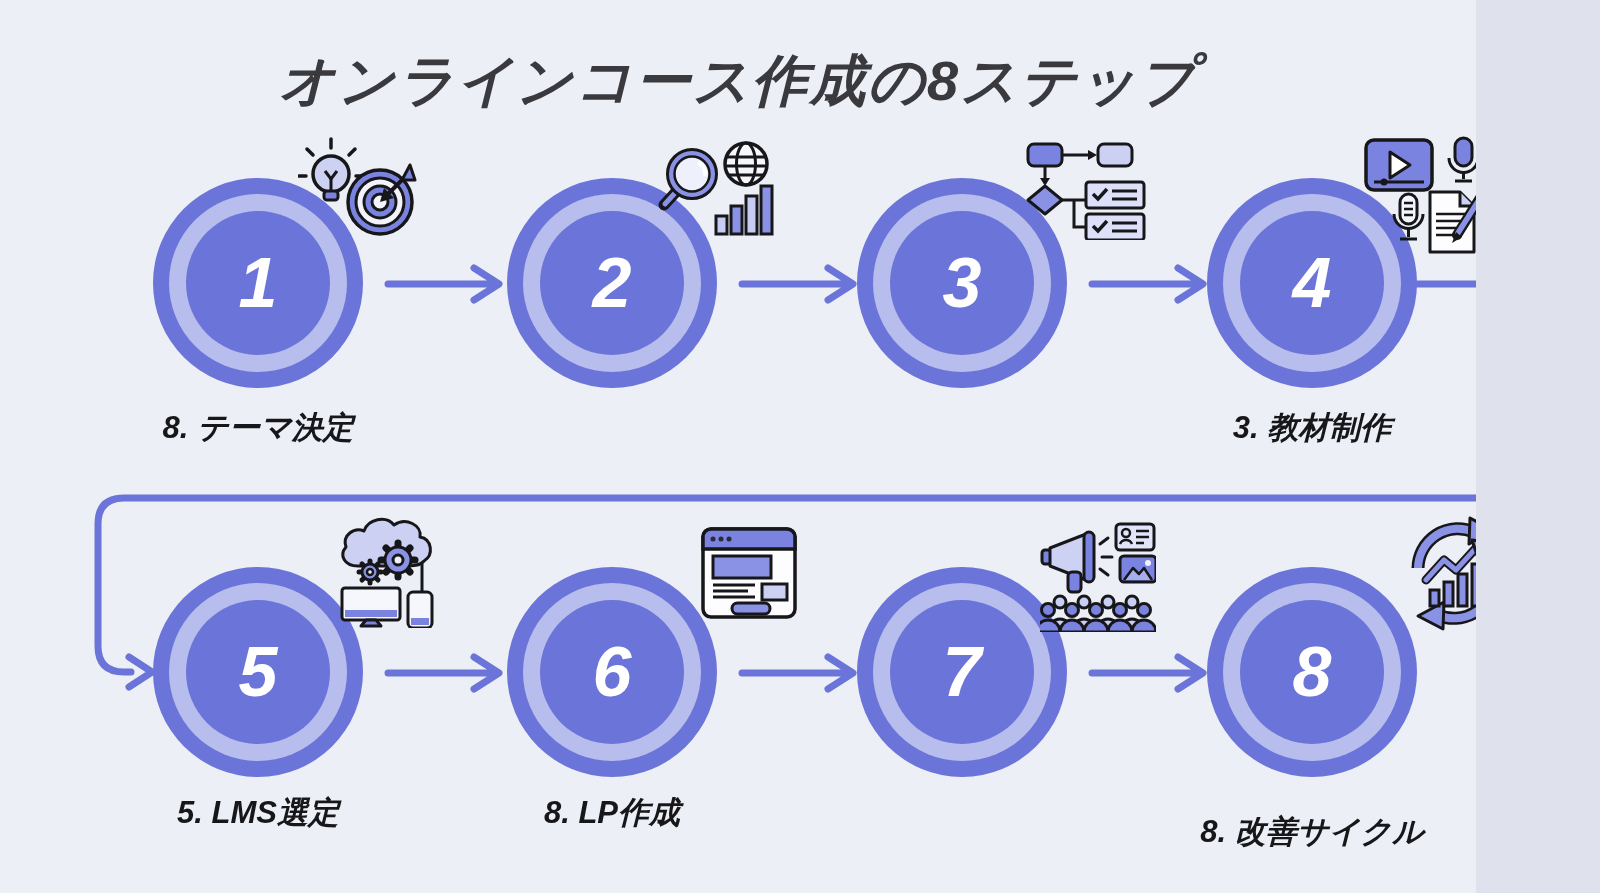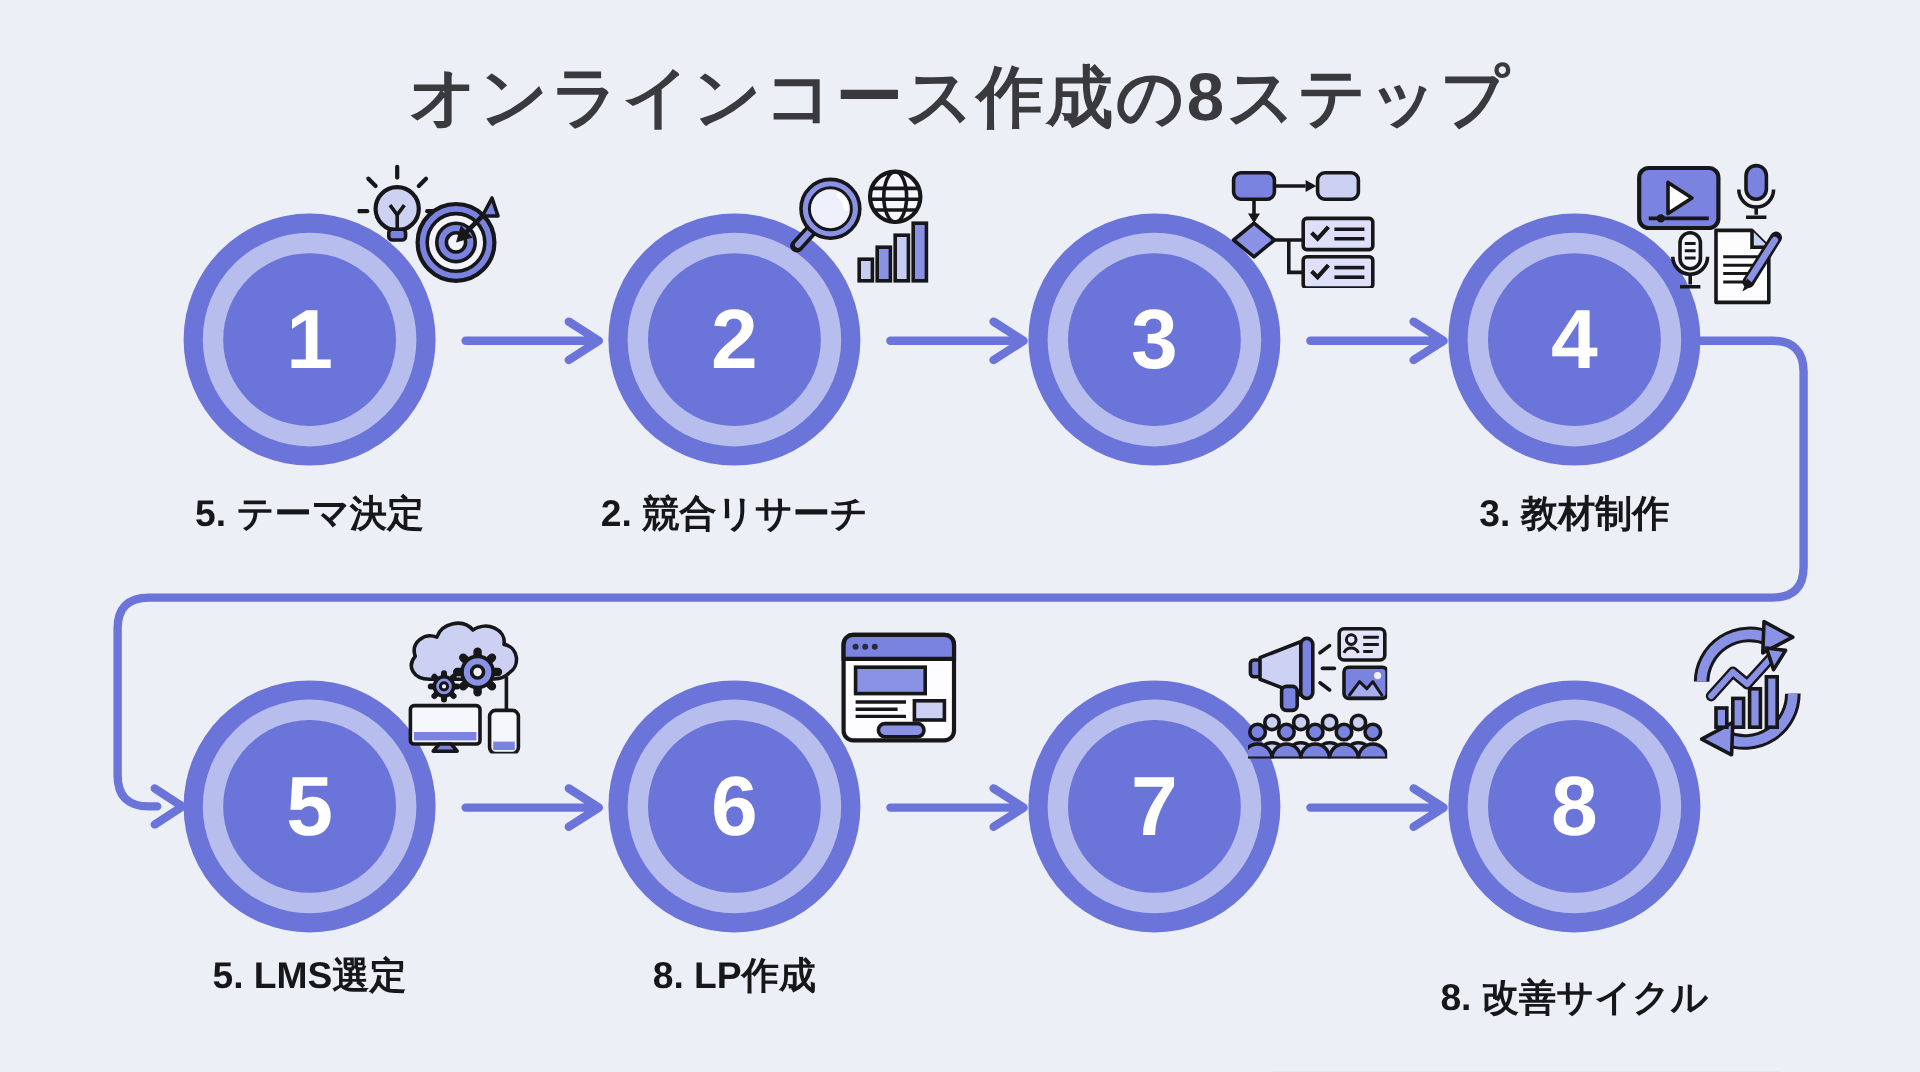--- a/index.html
+++ b/index.html
@@ -1,20 +1,21 @@
 <!DOCTYPE html>
 <html style="--background: #edeff6; --circle-fill: #6b74d8; --circle-ring: #b7bdec; --arrow: #6b74d8; --number-text: #ffffff; --label-text: #17171a; --title-text: #3a3a3e; --icon-purple: #7b83e0; --icon-light: #ccd1f4; --icon-outline: #17171a;"><head>
 <meta charset="utf-8">
 <title>オンラインコース作成の8ステップ</title>
 <style>
   html,body { margin:0; padding:0; background:#dfe2ec; }
   .canvas {
-    position:relative; width:1600px; height:893px; overflow:hidden;
+    position:relative; width:1476px; height:893px; overflow:hidden;
     background: var(--background, #edeff6);
     font-family: "Liberation Sans", "DejaVu Sans", sans-serif;
+    font-style: italic;
   }
   .title {
     position:absolute; top:44px; left:0; width:100%; margin:0;
     text-align:center; font-size:56px; font-weight:bold; letter-spacing:2px;
     color: var(--title-text, #3a3a3e);
   }
   .connectors { position:absolute; left:0; top:0; }
   .step-circle {
     position:absolute; width:210px; height:210px; border-radius:50%;
     background: var(--circle-fill, #6b74d8);
@@ -302,21 +303,20 @@
       <rect x="28" y="74" width="9" height="16" fill="#8a92e6"></rect>
       <rect x="42" y="66" width="9" height="24" fill="#8a92e6"></rect>
       <rect x="56" y="58" width="9" height="32" fill="#8a92e6"></rect>
       <rect x="70" y="48" width="9" height="42" fill="#8a92e6"></rect>
     </g>
     <polyline points="24,64 42,44 54,54 74,32" fill="none" stroke="#17171a" stroke-width="9" stroke-linejoin="round" stroke-linecap="round"></polyline>
     <polyline points="24,64 42,44 54,54 74,32" fill="none" stroke="#8a92e6" stroke-width="5" stroke-linejoin="round" stroke-linecap="round"></polyline>
     <polygon points="70,24 86,26 76,42" fill="#8a92e6" stroke="#17171a" stroke-width="3" stroke-linejoin="round"></polygon>
   </svg>
 
-  <div class="step-label" style="left:88px;top:410px">5. テーマ決定</div>
-  <div class="step-label" style="left:442px;top:410px">2. 競合リサーチ</div>
+  <div class="step-label" style="left:88px;top:410px">8. テーマ決定</div>
   <div class="step-label" style="left:1142px;top:410px">3. 教材制作</div>
 
   <div class="step-label" style="left:88px;top:795px">5. LMS選定</div>
   <div class="step-label" style="left:442px;top:795px">8. LP作成</div>
   <div class="step-label" style="left:1142px;top:814px">8. 改善サイクル</div>
 
 </div>
 
 </body></html>

